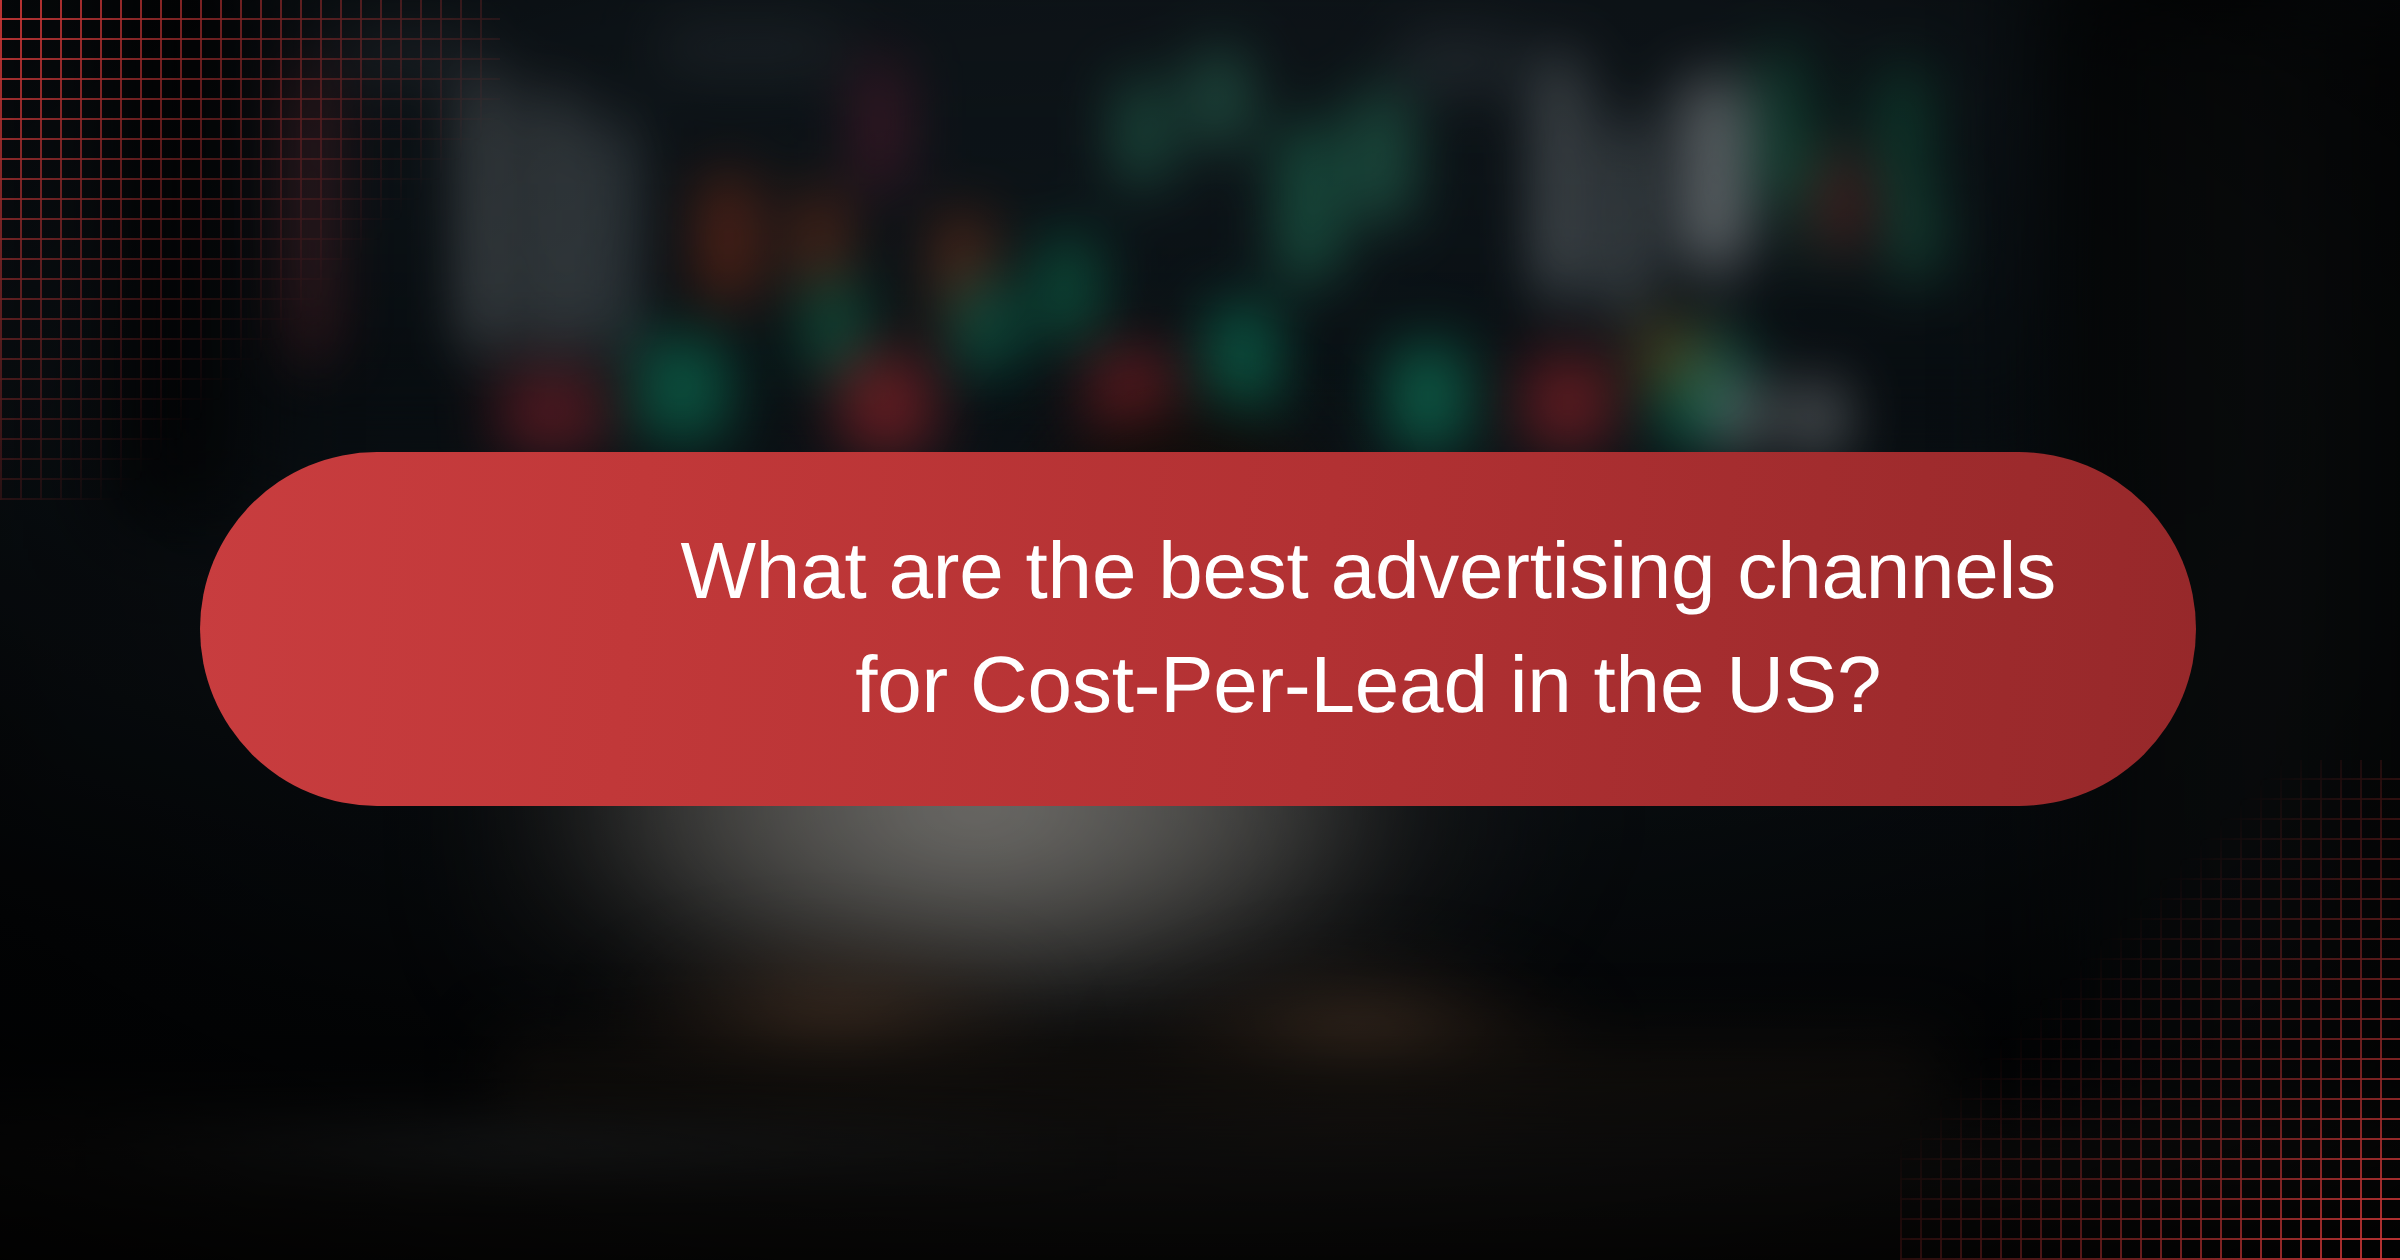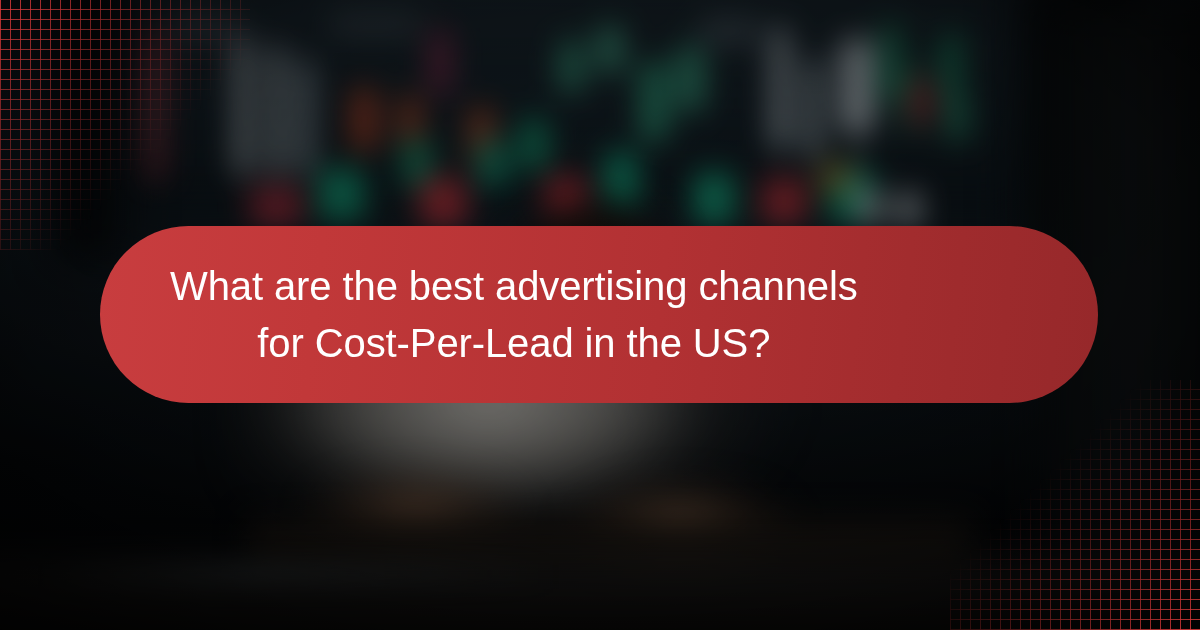--- a/index.html
+++ b/index.html
@@ -183,21 +183,21 @@
   .banner {
     position: absolute;
     left: 100px;
     top: 226px;
     width: 998px;
     height: 177px;
     border-radius: 89px;
     background: linear-gradient(96deg, #c83d3f 0%, #c13839 22%, #b23133 56%, #a22c2e 80%, #96282a 100%);
     display: flex;
     align-items: center;
-    justify-content: flex-start;
+    justify-content: flex-end;
   }
   .banner-text {
     color: #ffffff;
     font-family: "Liberation Sans", sans-serif;
     font-size: 40px;
     line-height: 1.42;
     font-weight: 400;
     text-align: center;
     letter-spacing: -0.1px;
     padding: 0 70px;

